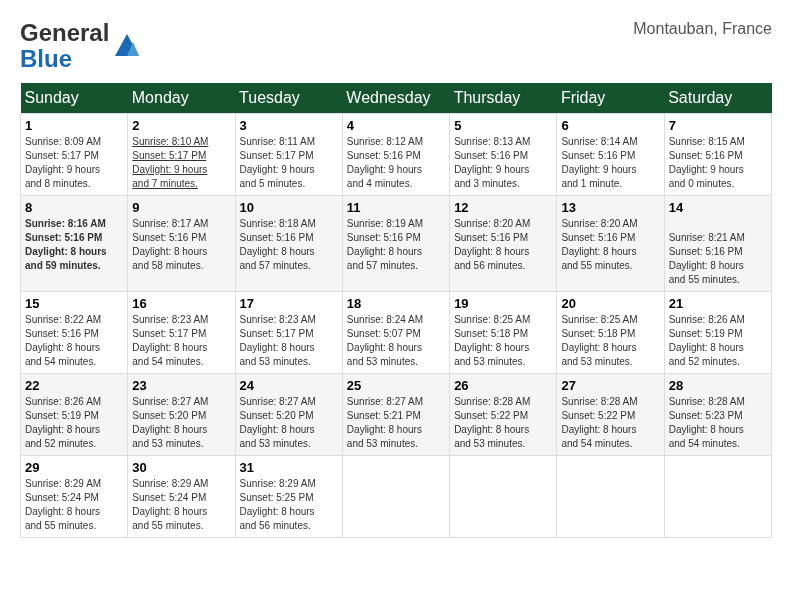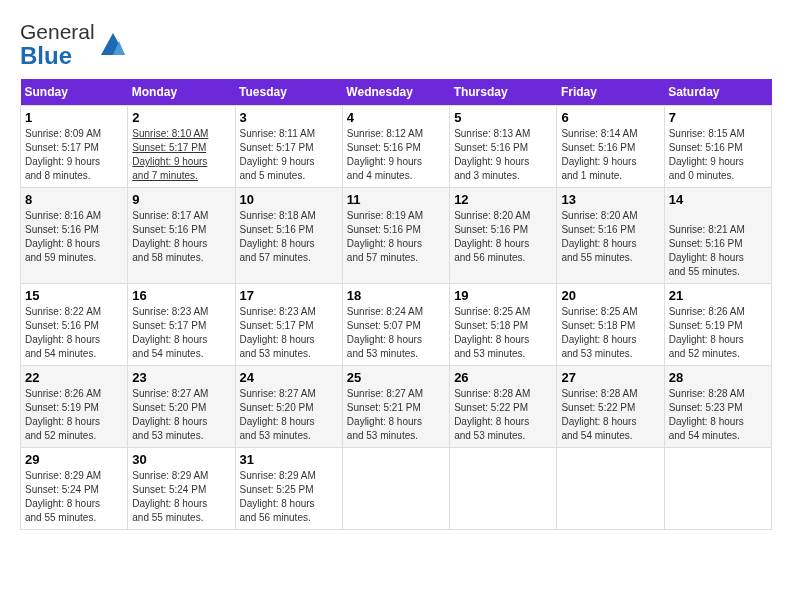--- a/index.html
+++ b/index.html
@@ -19,22 +19,22 @@
     .logo {
       display: flex;
       align-items: center;
     }
     .logo-text {
       display: flex;
       flex-direction: column;
       line-height: 1.1;
     }
     .logo-general {
-      font-size: 21px;
-      font-weight: normal;
+      font-size: 24px;
+      font-weight: bold;
       color: #333;
     }
     .logo-blue {
       font-size: 24px;
       font-weight: bold;
       color: #1a6ab5;
     }
     .logo-icon {
       width: 28px;
       height: 28px;
@@ -51,26 +51,26 @@
     .subtitle {
       font-size: 16px;
       color: #555;
     }
     table {
       width: 100%;
       border-collapse: collapse;
       font-size: 11px;
     }
     thead th {
-      background-color: #6d28d9;
+      background-color: #14532d;
       color: white;
       padding: 6px 4px;
       text-align: left;
-      font-size: 12px;
-      font-weight: bold;
+      font-size: 16px;
+      font-weight: normal;
     }
     td {
       vertical-align: top;
       padding: 4px;
       border: 1px solid #ddd;
       width: calc(100% / 7);
       height: 80px;
     }
     tr:nth-child(even) td {
       background-color: #f5f5f5;
@@ -101,20 +101,21 @@
     <div class="logo-text">
       <span class="logo-general">General</span>
       <span class="logo-blue">Blue</span>
     </div>
     <svg class="logo-icon" viewBox="0 0 28 28">
       <polygon points="14,2 26,24 2,24" fill="#1a6ab5"></polygon>
       <polygon points="20,10 26,24 14,24" fill="#4a9ad4"></polygon>
     </svg>
   </div>
   <div class="title-block">
+    <div class="subtitle">Montauban, France</div>
   </div>
 </div>
 
 <table>
   <thead>
     <tr id="header-row">
         <th>Sunday</th>
         <th>Monday</th>
         <th>Tuesday</th>
         <th>Wednesday</th>
@@ -171,21 +172,21 @@
           <span class="day-num">7</span>
           <div class="day-info" style="white-space: pre-line;">Sunrise: 8:15 AM
 Sunset: 5:16 PM
 Daylight: 9 hours
 and 0 minutes.</div>
         </td>
       </tr>
       <tr>
         <td>
           <span class="day-num">8</span>
-          <div class="day-info" style="white-space: pre-line;">Sunrise: 8:16 AM
+          <div class="day-info" style="white-space: pre-line; font-weight: bold;">Sunrise: 8:16 AM
 Sunset: 5:16 PM
 Daylight: 8 hours
 and 59 minutes.</div>
         </td>
         <td>
           <span class="day-num">9</span>
           <div class="day-info" style="white-space: pre-line;">Sunrise: 8:17 AM
 Sunset: 5:16 PM
 Daylight: 8 hours
 and 58 minutes.</div>

